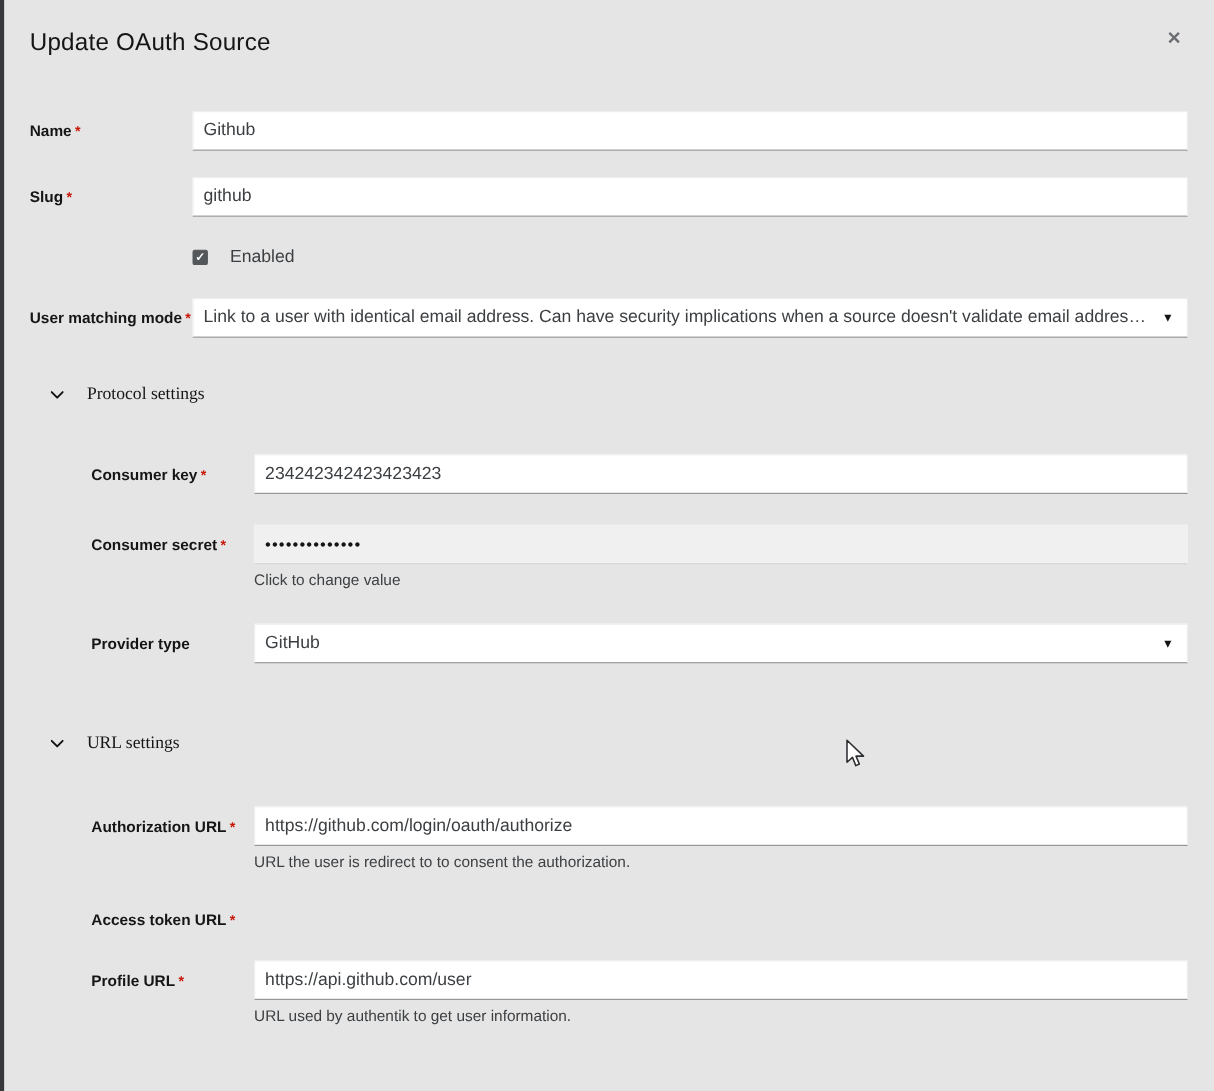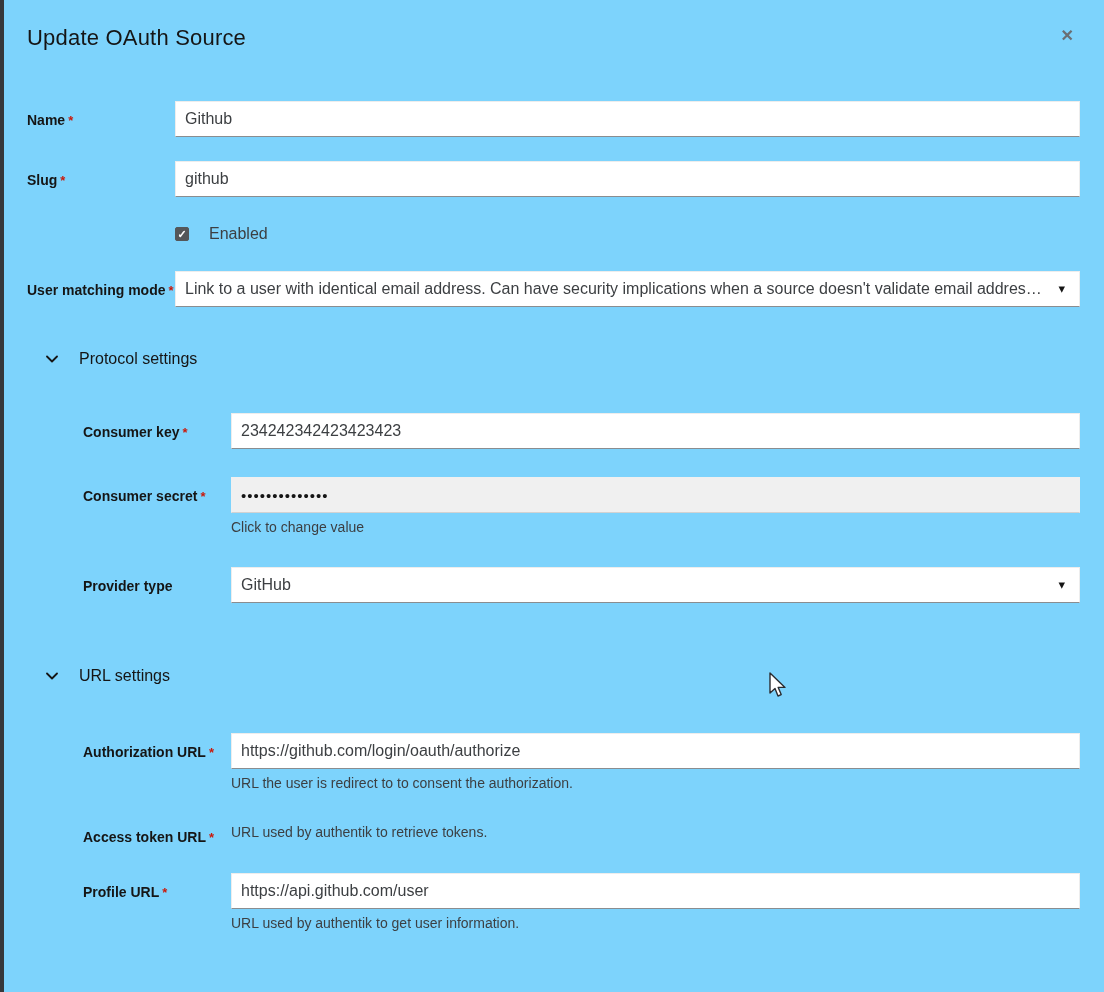--- a/index.html
+++ b/index.html
@@ -7,21 +7,21 @@
   body {
     font-family: "Liberation Sans", sans-serif;
     background: #ffffff;
     color: #151515;
     position: relative;
   }
   .edge-strip {
     position: absolute; left: 0; top: 0; width: 4px; height: 992px;
     background: #36383b;
   }
-  .modal { position: absolute; left: 4px; top: 0; right: 0; bottom: 0; background: #7dd3fc; }
+  .modal { position: absolute; left: 4px; top: 0; right: 0; bottom: 0; background: #e5e5e5; }
   .modal-header { position: relative; padding: 25px 33px 0 23px; height: 54px; }
   .modal-title {
     font-size: 22px; font-weight: 500; color: #151515; letter-spacing: 0.2px;
   }
   .close-btn {
     position: absolute; right: 30px; top: 28px;
     background: none; border: none; cursor: pointer;
     color: #6a6e73; font-size: 16px; font-weight: 700; line-height: 1;
     font-family: "Liberation Sans", sans-serif;
   }
@@ -72,21 +72,21 @@
     border-radius: 2px; display: inline-flex; align-items: center; justify-content: center;
     cursor: pointer;
   }
   .checkbox .check-glyph { color: #fff; font-size: 11px; line-height: 1; font-weight: 700; }
   .checkbox-label { margin-left: 20px; font-size: 16px; color: #3c3f42; }
   .section-header { display: flex; align-items: center; padding-left: 18px; }
   .section-toggle {
     background: none; border: none; cursor: pointer; padding: 0;
     width: 14px; height: 14px; display: inline-flex; align-items: center; justify-content: center;
   }
-  .section-title { margin-left: 20px; font-size: 16px; font-weight: 400; color: #151515; }
+  .section-title { margin-left: 20px; font-size: 16px; font-weight: 400; color: #151515; font-family: Liberation Serif, serif; }
   .section-body { margin-left: 56px; }
   .mt-name { margin-top: 0; }
   .mt-24 { margin-top: 24px; }
   .mt-27 { margin-top: 27px; }
   .mt-28 { margin-top: 28px; }
   .mt-32 { margin-top: 32px; }
   .mt-43 { margin-top: 43px; }
   .mt-45 { margin-top: 45px; }
   .mt-48 { margin-top: 48px; }
   .mt-64 { margin-top: 64px; }
@@ -209,21 +209,20 @@
           <input type="text" class="text-input" value="https://github.com/login/oauth/authorize" style="">
           <div class="helper">URL the user is redirect to to consent the authorization.</div>
         </div>
       </div>
 
       <div class="form-row mt-27">
         <div class="label-col">
           <label><span>Access token URL</span><span class="req">*</span></label>
         </div>
         <div class="input-col">
-          <div class="helper">URL used by authentik to retrieve tokens.</div>
         </div>
       </div>
 
       <div class="form-row mt-27">
         <div class="label-col">
           <label><span>Profile URL</span><span class="req">*</span></label>
         </div>
         <div class="input-col">
           <input type="text" class="text-input" value="https://api.github.com/user" style="">
           <div class="helper">URL used by authentik to get user information.</div>

